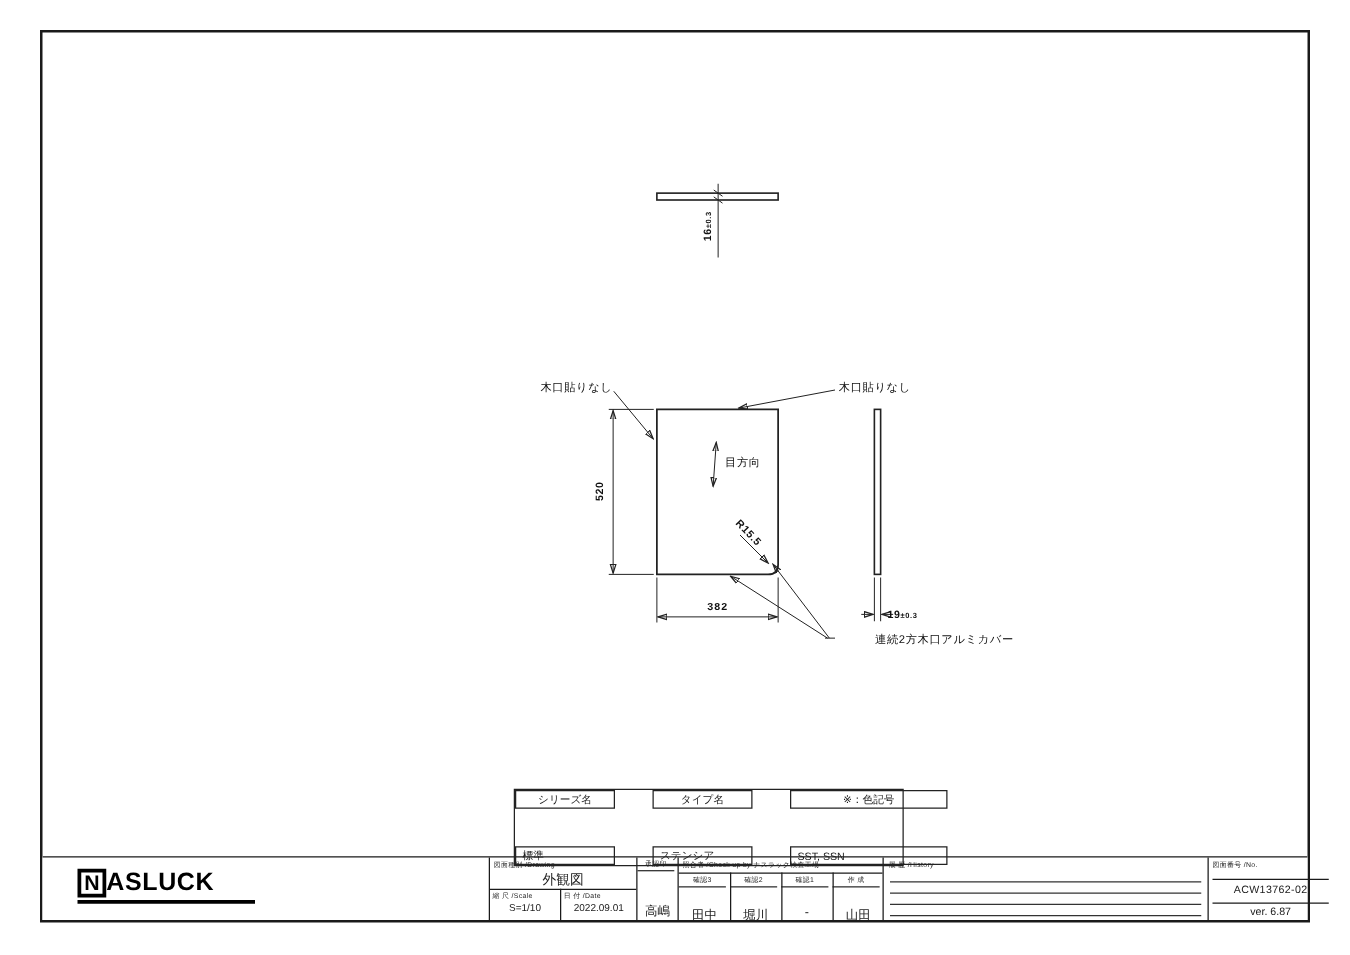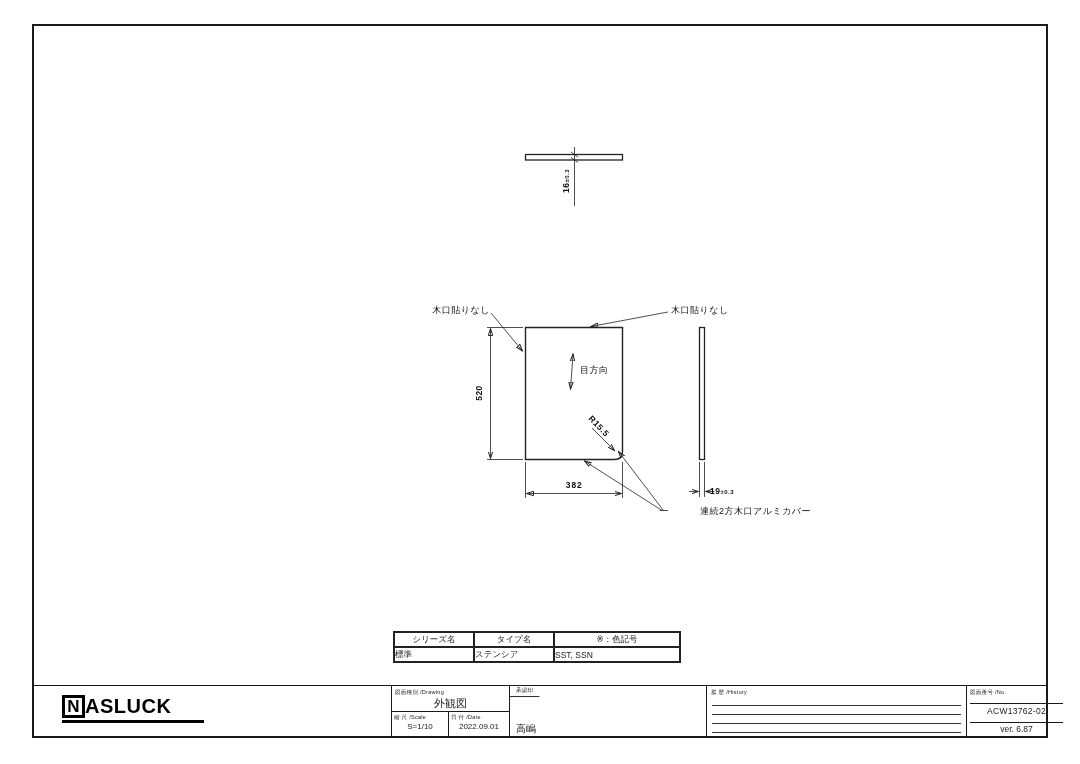--- a/index.html
+++ b/index.html
@@ -19,29 +19,29 @@
   #linework line, #linework path, #linework rect { stroke:#222; fill:none; }
 
   
   .dwg-text { position:absolute; font-size:9px; color:#111; white-space:nowrap; letter-spacing:0.5px; }
   .dim { font-size:8.5px; font-weight:bold; letter-spacing:0.5px; }
   .tol { font-size:6px; font-weight:bold; vertical-align:baseline; }
   .rot-ccw { transform:rotate(-90deg); transform-origin:center center; text-align:center; }
 
   
   #spec-table {
-    position:absolute; left:393px; top:631px; width:288px;
+    position:absolute; left:411px; top:631px; width:312px;
     border:1px solid #222; border-collapse:collapse;
-    display:grid; grid-template-columns:80px 80px 126px;
+    display:grid; grid-template-columns:80px 80px 126px;gap:30px;
   }
   #spec-table .cell {
     border:0.5px solid #222; height:15px; font-size:8.5px;
     display:flex; align-items:center; justify-content:center; overflow:hidden;
   }
-  #spec-table .cell.val { justify-content:flex-start; padding-left:0; }
+  #spec-table .cell.val { justify-content:flex-start; padding-left:5px; }
 
   
   #title-block {
     position:absolute; left:0; right:0; bottom:0; height:51px;
     border-top:1.5px solid #1a1a1a; background:#fff;
   }
   .tb-cell { position:absolute; top:0; bottom:0; border-left:1px solid #1a1a1a; }
   .tb-cell:first-child { border-left:none; }
   .tiny { font-size:6px; color:#222; letter-spacing:0.3px; white-space:nowrap; transform:scale(0.92); transform-origin:left top; }
   .tb-abs { position:absolute; white-space:nowrap; }
@@ -108,20 +108,38 @@
           <div class="tb-abs tiny" style="left:2px; top:2px;">日 付 /Date</div>
           <div class="name-line" style="top:11px; font-size:8px;">2022.09.01</div>
         </div>
       </div>
 
       <div class="tb-cell" id="approval-cell">
         <div class="sub-head tiny" style="left:0; right:0; top:0; height:12px;">承認印</div>
         <div class="check-val" style="top:24px;">高嶋</div>
       </div>
 
+      <div class="tb-cell" id="checkup-cell">
+        <div class="tb-abs tiny" style="left:3px; top:2px;">照合者 /Check up by ナスラック検査工場</div>
+        <div class="hline" style="left:0; right:0; top:12px;"></div>
+
+        <div class="sub-head tiny" style="left:0px;  width:41px;">確認3</div>
+        <div class="sub-head tiny" style="left:41px; width:41px;">確認2</div>
+        <div class="sub-head tiny" style="left:82px; width:41px;">確認1</div>
+        <div class="sub-head tiny" style="left:123px; width:41px;">作 成</div>
+
+        <div class="sub-col" style="left:41px;"></div>
+        <div class="sub-col" style="left:82px;"></div>
+        <div class="sub-col" style="left:123px;"></div>
+
+        <div class="check-val" style="left:0px;  width:41px; right:auto;">田中</div>
+        <div class="check-val" style="left:41px; width:41px; right:auto;">堀川</div>
+        <div class="check-val" style="left:82px; width:41px; right:auto;">-</div>
+        <div class="check-val" style="left:123px; width:41px; right:auto;">山田</div>
+      </div>
 
       <div class="tb-cell" id="history-cell">
         <div class="tb-abs tiny" style="left:4px; top:2px;">履 歴 /History</div>
         <div class="hist-line" style="top:19px;"></div>
         <div class="hist-line" style="top:28px;"></div>
         <div class="hist-line" style="top:37px;"></div>
         <div class="hist-line" style="top:46px;"></div>
       </div>
 
       <div class="tb-cell" id="number-cell">

